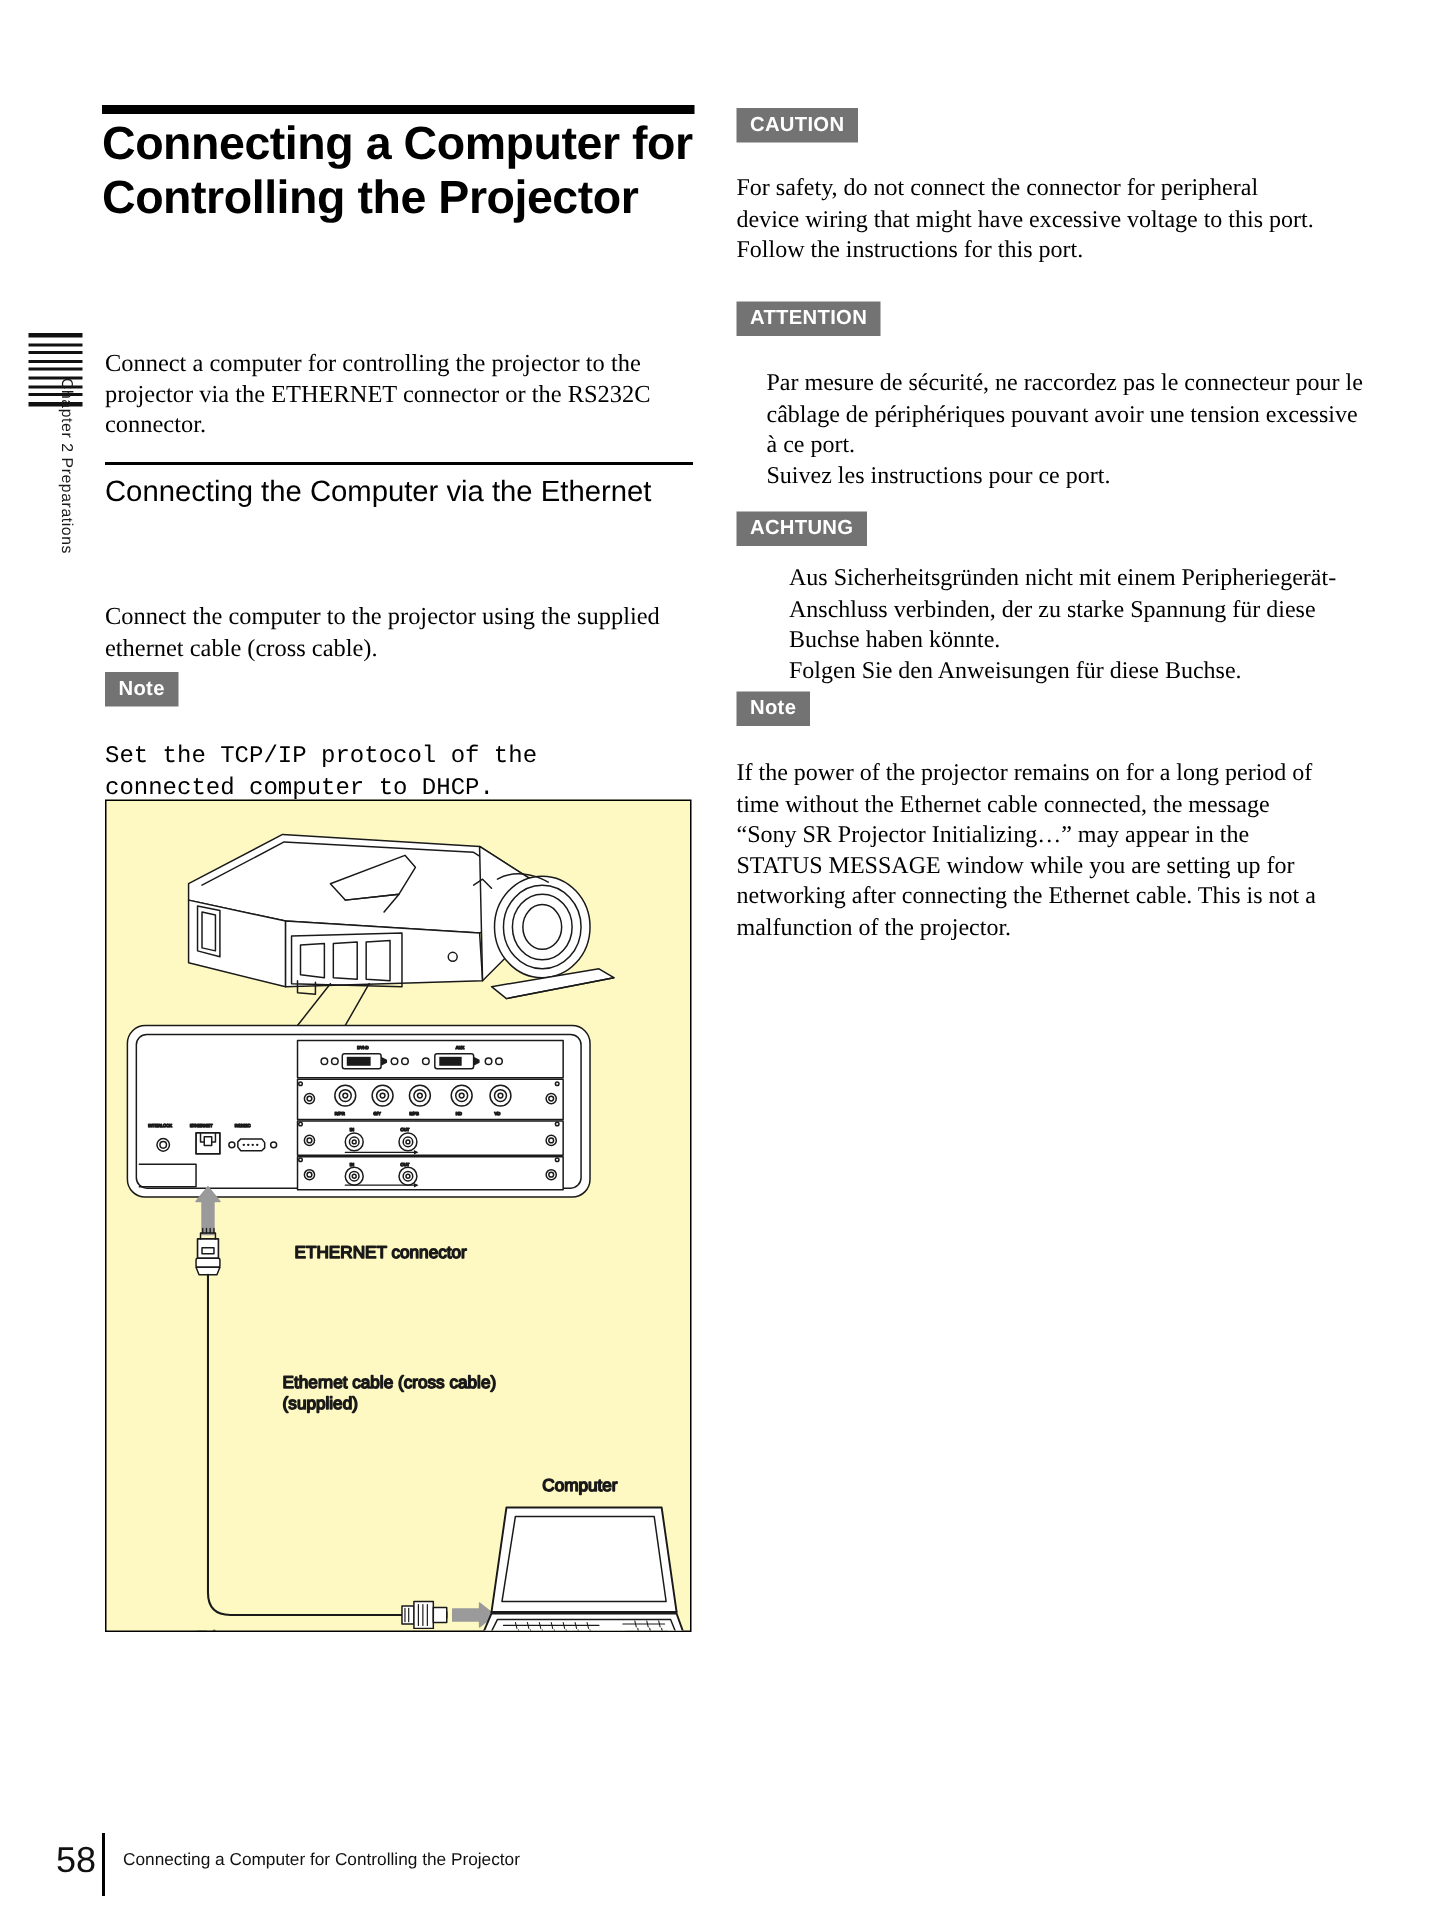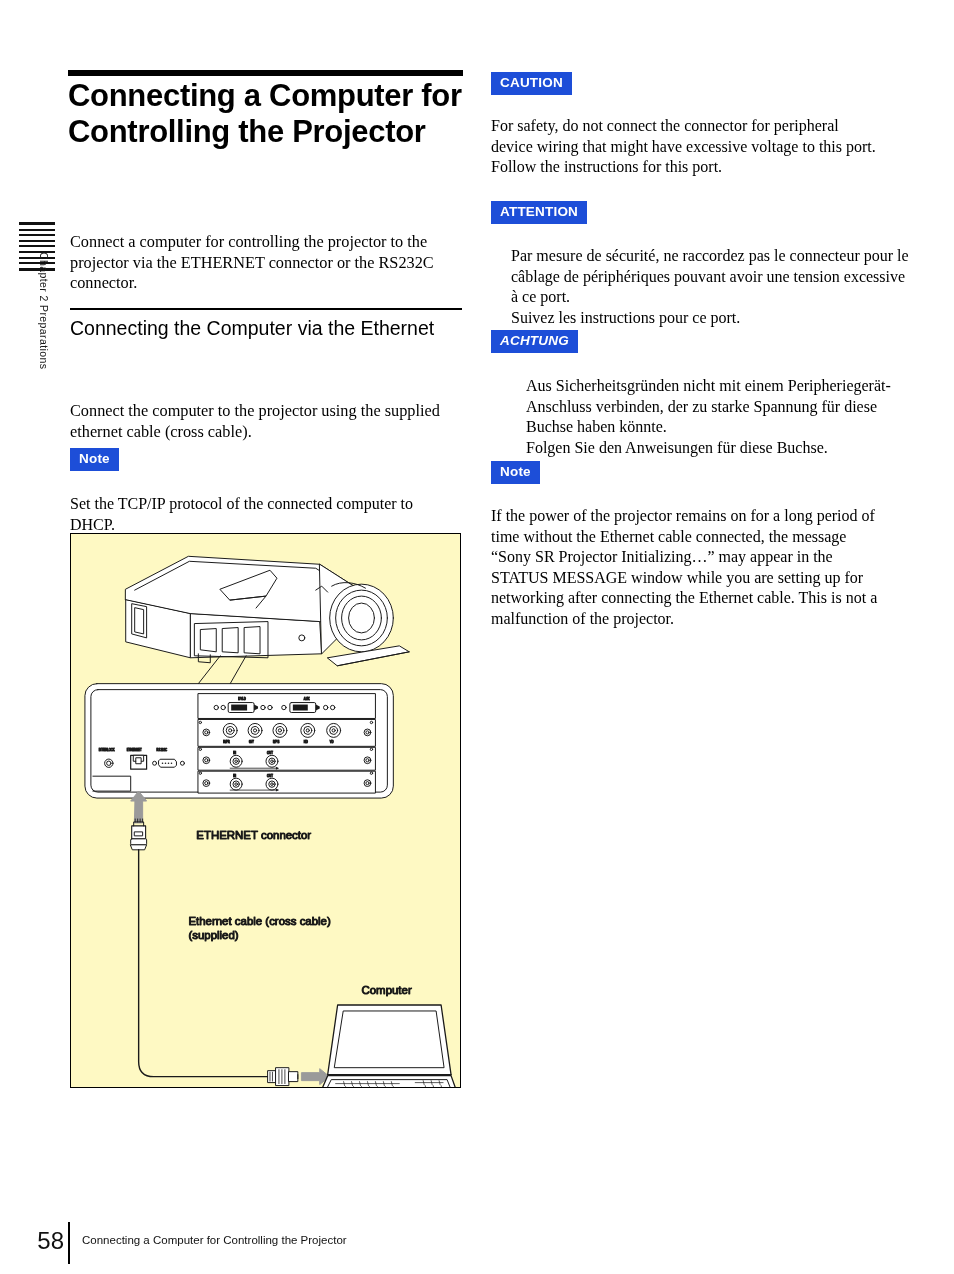--- a/index.html
+++ b/index.html
@@ -107,45 +107,45 @@
     left: 70px;
     top: 385px;
     width: 390px;
     font-size: 16.3px;
     line-height: 20.5px;
   }
 
   
   .badge {
     display: inline-block;
-    background: #1d4ed8;
+    background: #737373;
     color: #ffffff;
     font-family: "Liberation Sans", sans-serif;
     font-weight: bold;
     font-size: 13.5px;
     line-height: 14px;
     padding: 4px 9px 5px 9px;
     letter-spacing: 0.2px;
   }
   .badge-wrap { position: absolute; }
   .note-body {
     position: absolute;
     font-size: 16px;
     line-height: 20.5px;
   }
 
   #note1-badge { left: 70px; top: 448px; }
-  #note1-body  { left: 70px; top: 478px; width: 380px; }
+  #note1-body  { left: 70px; top: 478px; width: 380px; font-family: Liberation Mono, monospace; }
 
   
   #caution-badge    { left: 491px; top: 72px; }
   #caution-body     { left: 491px; top: 100px; width: 392px; }
   #attention-badge  { left: 491px; top: 201px; }
   #attention-body   { left: 491px; top: 230px; width: 398px; }
-  #achtung-badge    { left: 491px; top: 330px; font-style: italic; }
+  #achtung-badge    { left: 491px; top: 341px; }
   #achtung-body     { left: 491px; top: 360px; width: 394px; }
   #note2-badge      { left: 491px; top: 461px; }
   #note2-body       { left: 491px; top: 490px; width: 396px; }
 
   
   #figure-box {
     position: absolute;
     left: 70px;
     top: 533px;
     width: 391px;

